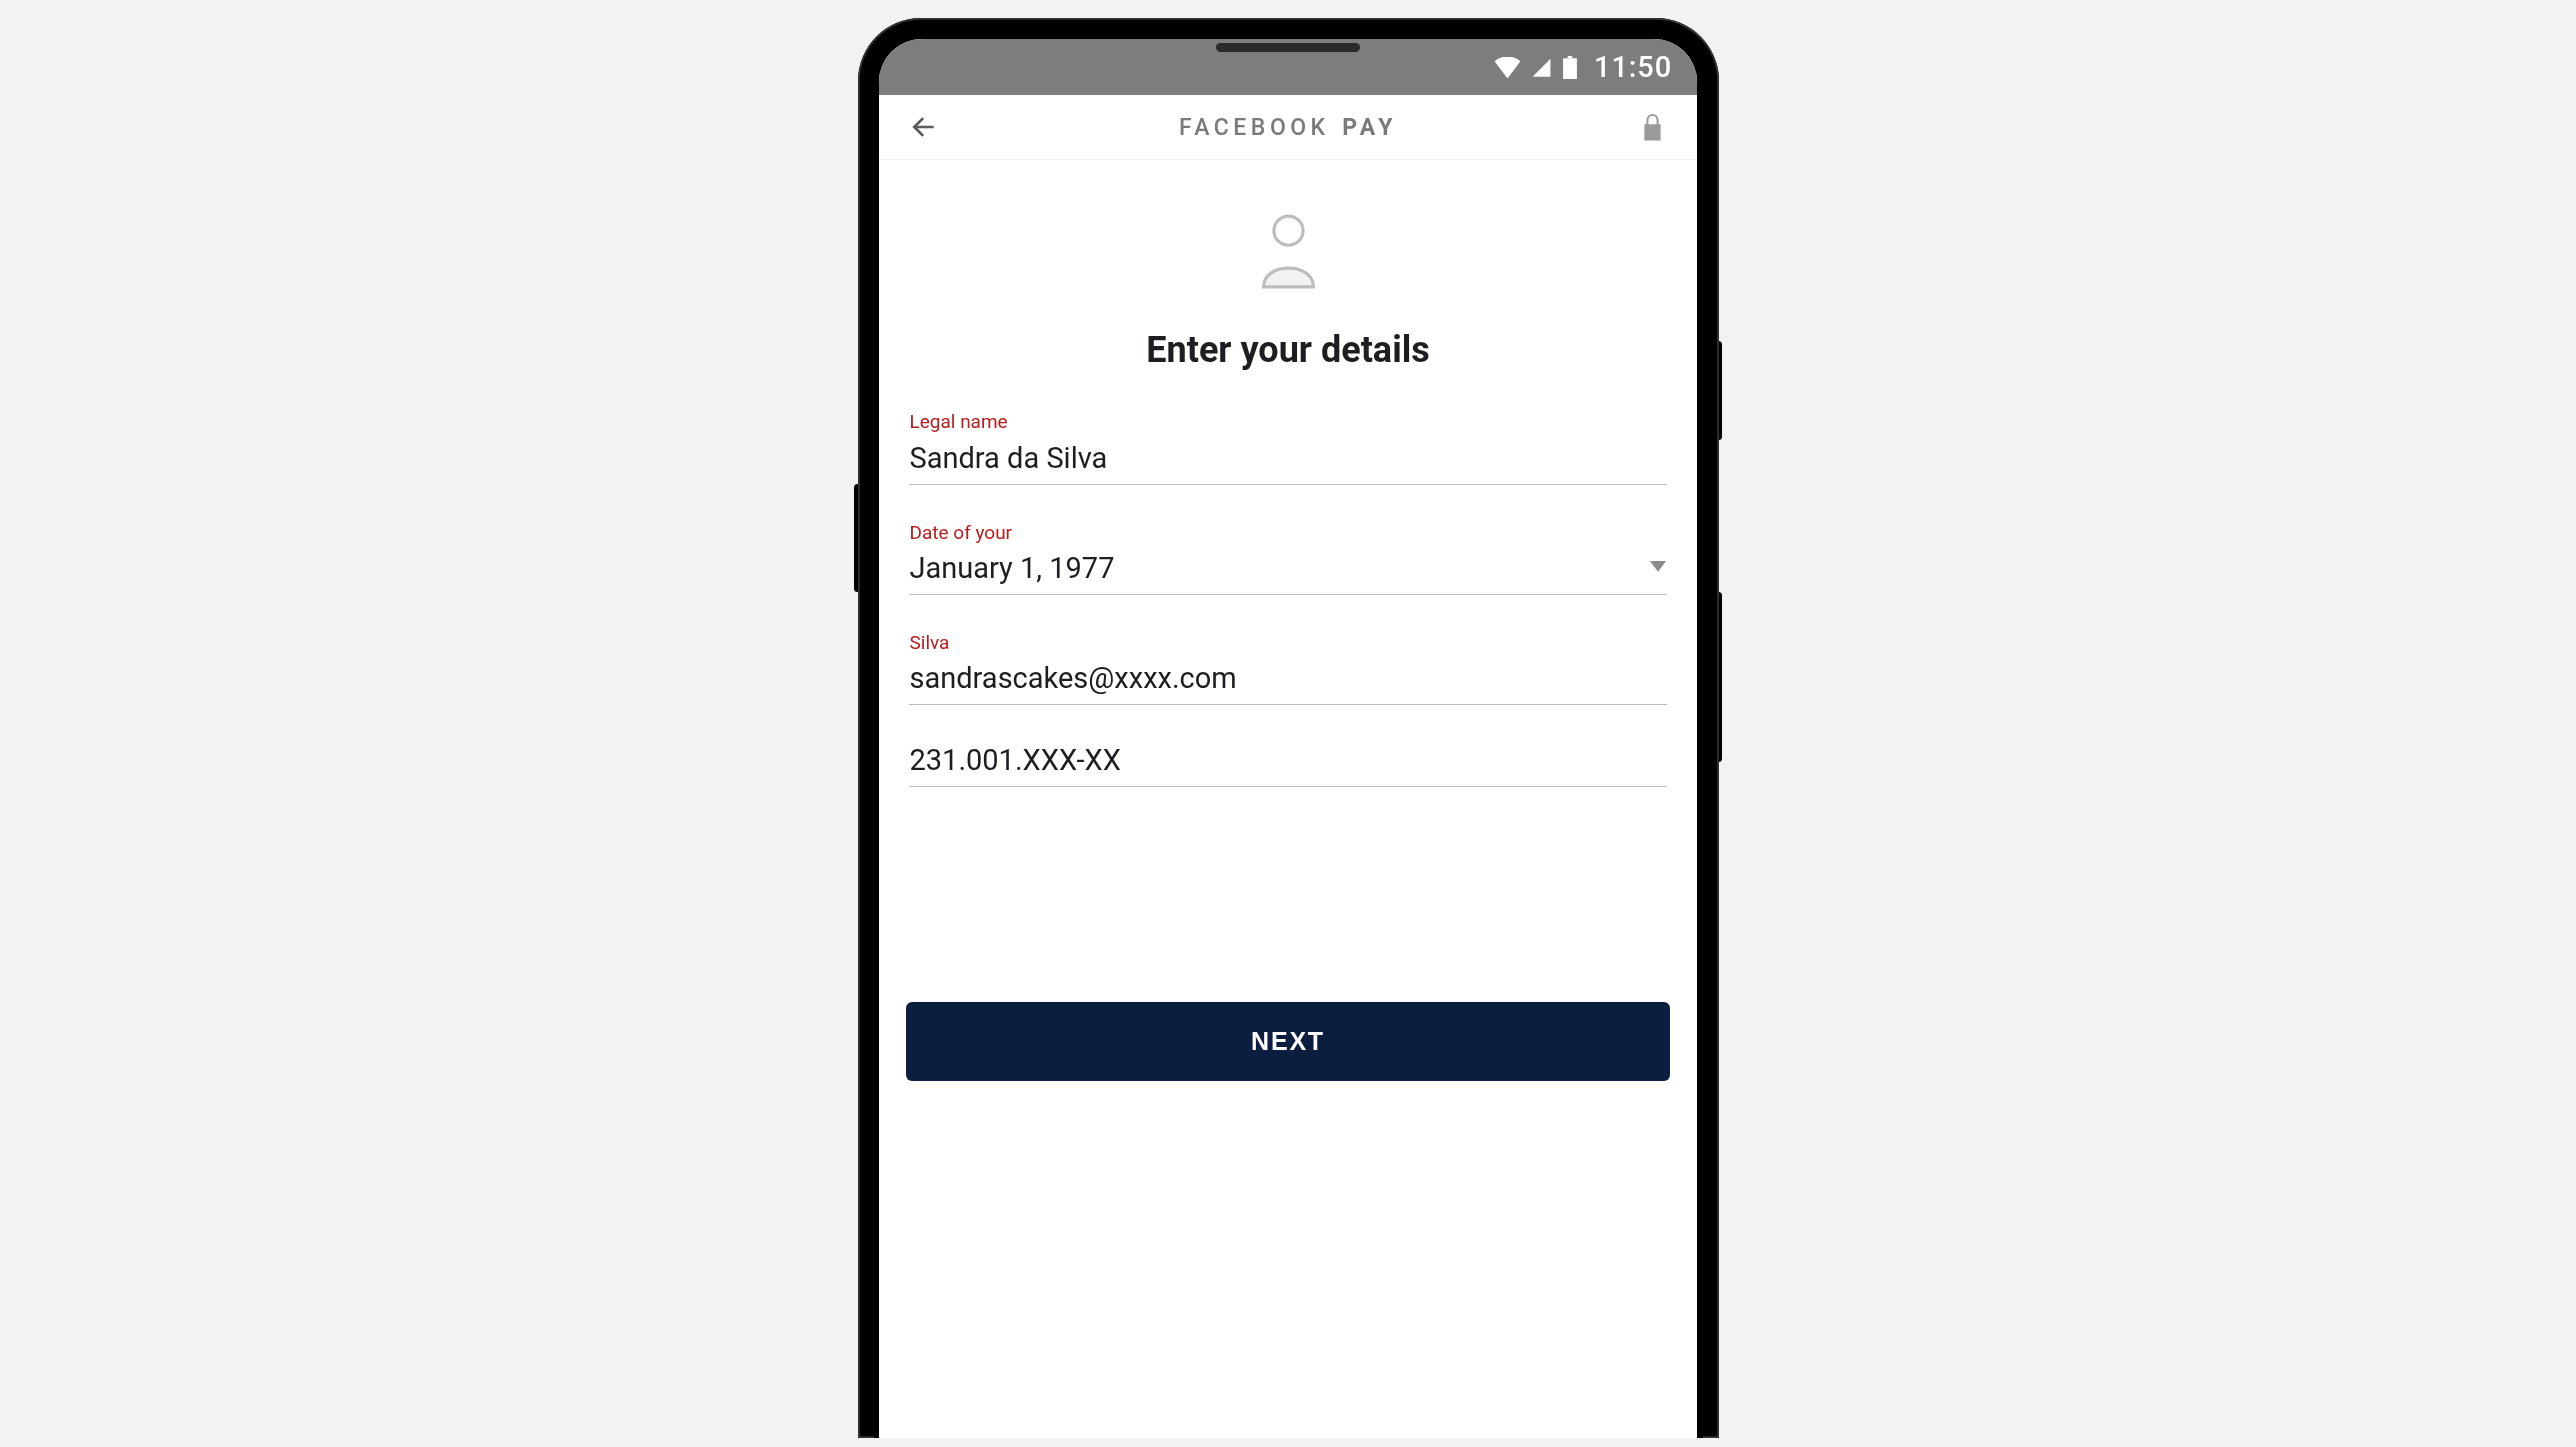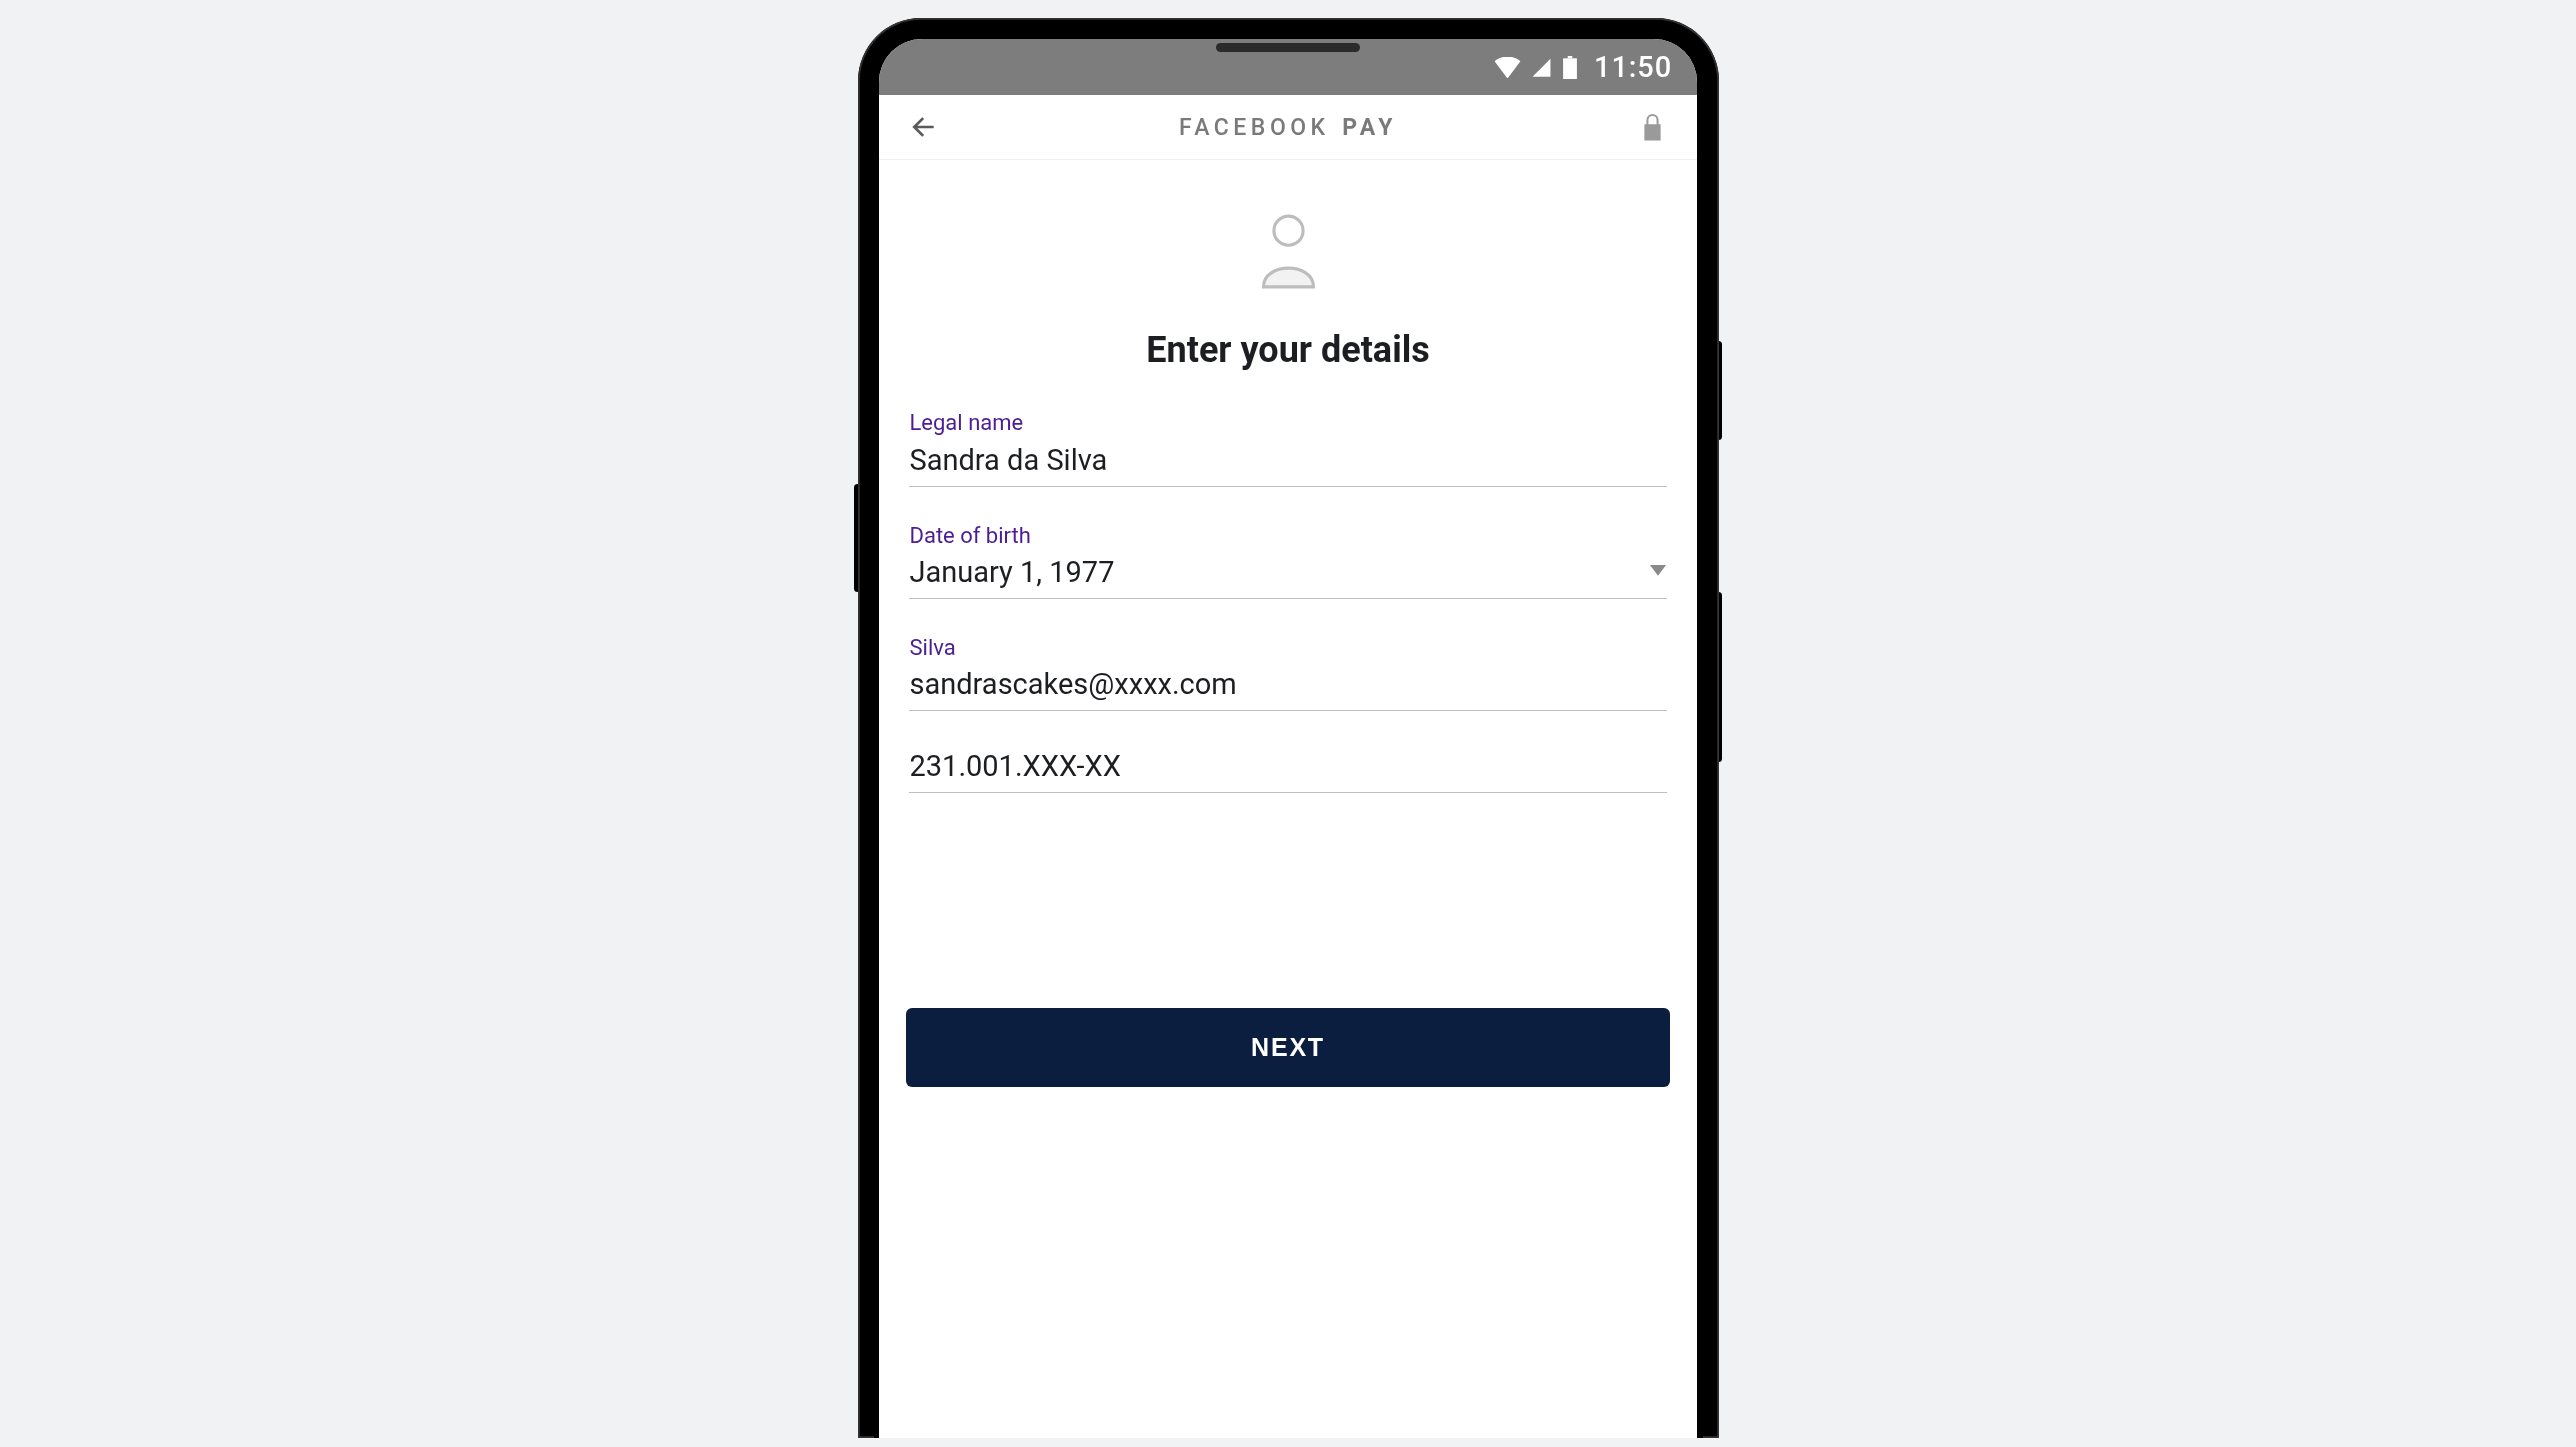--- a/index.html
+++ b/index.html
@@ -146,22 +146,22 @@
     width: 100%;
     padding: 0 3.6px;
   }
   .field {
     margin-bottom: 36px;
     border-bottom: 0.9px solid #bfbfbf;
     padding-bottom: 7.2px;
     position: relative;
   }
   .field-label {
-    font-size: 22px;
-    color: #4c1d95;
+    font-size: 19px;
+    color: #b91c1c;
     margin-bottom: 5.4px;
   }
   .field-value {
     font-size: 29px;
     color: #1c1e21;
     width: 100%;
     border: none;
     outline: none;
     background: transparent;
     font-family: inherit;
@@ -251,21 +251,21 @@
             <h1 class="page-title">Enter your details</h1>
 
             <div class="form">
 
               <div class="field">
                 <div class="field-label">Legal name</div>
                 <input class="field-value" type="text" value="Sandra da Silva" style="">
               </div>
 
               <div class="field">
-                <div class="field-label">Date of birth</div>
+                <div class="field-label">Date of your</div>
                 <div class="field-row">
                   <div class="field-value">January 1, 1977</div>
                   <span class="dropdown-caret">
                     <svg width="18" height="10.8" viewBox="0 0 12 8">
                         <path d="M0 0 L12 0 L6 8 Z" fill="#8a8a8a"></path>
                       </svg>
                   </span>
                 </div>
               </div>
 

